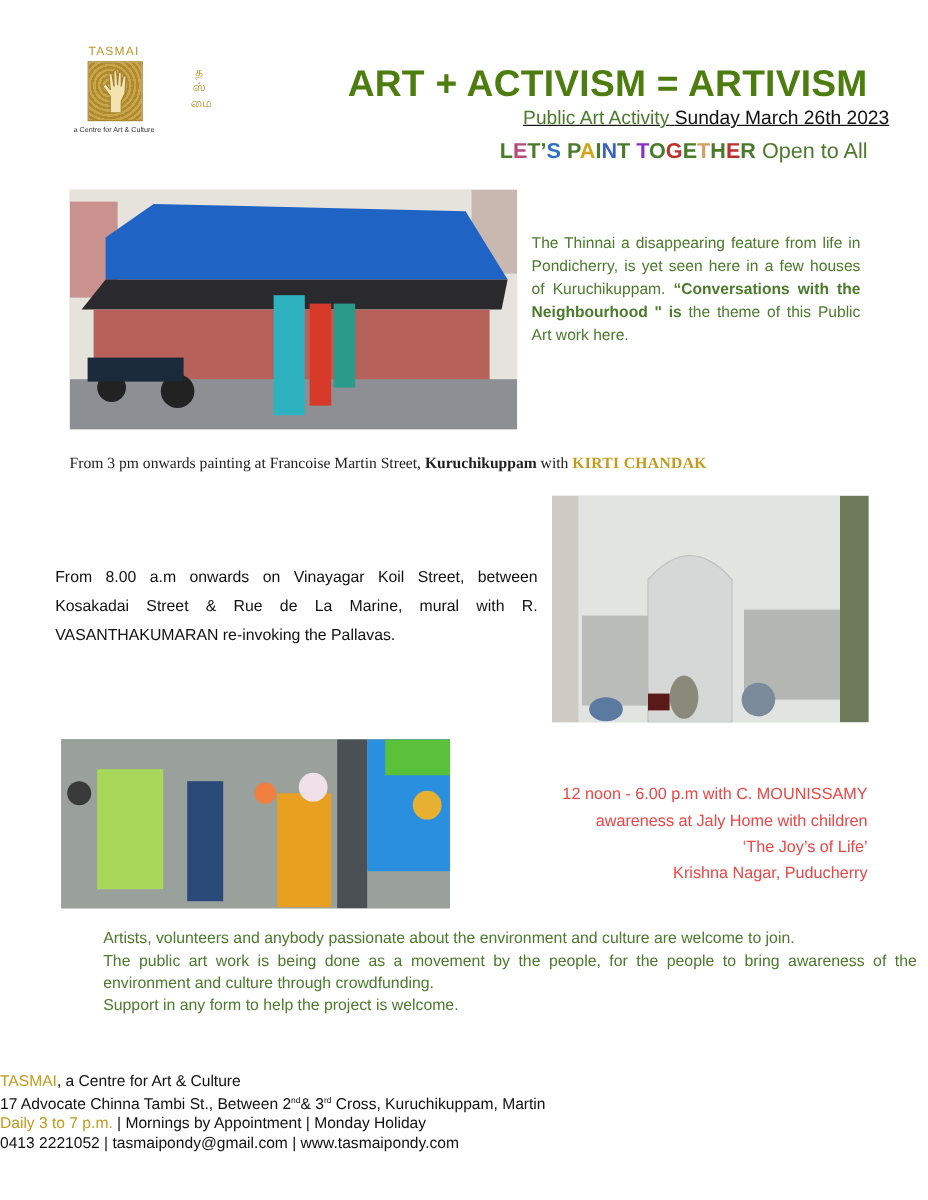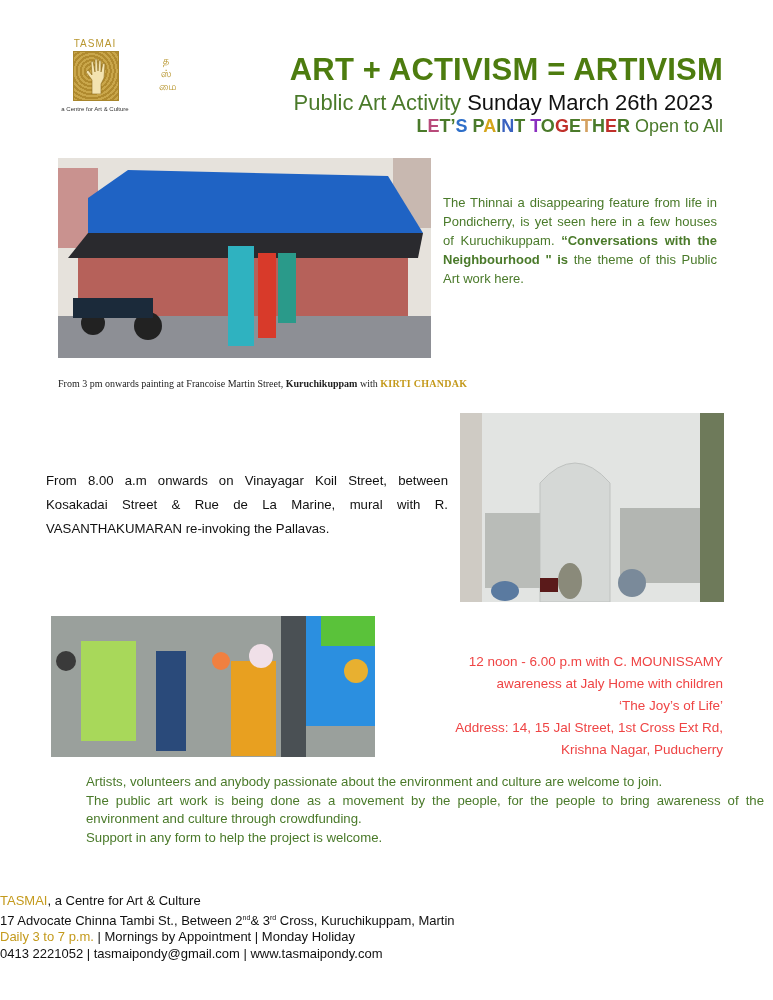--- a/index.html
+++ b/index.html
@@ -14,36 +14,36 @@
   .logo-box { position: absolute; left: 23px; top: 13px; width: 44px; height: 48px;
               background: repeating-radial-gradient(circle at 40% 40%, #c9a64a 0 2px, #b08a2e 2px 4px);
               border: 1px solid #a8862c; }
   .logo-hand { position: absolute; left: 8px; top: 6px; width: 28px; height: 36px; }
   .logo-side { position: absolute; top: 16px; font-size: 10px; color: #b8962e; line-height: 13px; width: 14px; text-align: center; margin-left: 37px; }
   .logo-tag { position: absolute; left: 0; top: 68px; width: 90px; text-align: center;
               font-size: 6px; color: #333; }
 
   
   .h-title { right: 50px; top: 52px; font-size: 31px; font-weight: bold; color: #4d7c0f; letter-spacing: 0.2px; }
-  .h-sub { right: 60px; top: 90px; font-size: 22px; color: #111; }
+  .h-sub { right: 32px; top: 90px; font-size: 16px; color: #111; text-decoration: underline; }
   .h-sub .green { color: #4a7a2a; }
   .h-paint { right: 50px; top: 116px; font-size: 18px; color: #4a7a2a; }
   .h-paint b span { font-weight: bold; }
 
   
   .photo { overflow: hidden; }
   .photo1 { left: 58px; top: 158px; width: 373px; height: 200px; background: #d8d4cf; }
   .photo2 { left: 460px; top: 413px; width: 264px; height: 189px; background: #d9dbd8; }
   .photo3 { left: 51px; top: 616px; width: 324px; height: 141px; background: #8f9590; }
 
   .p1-text { left: 443px; top: 193px; width: 274px; font-size: 13px; line-height: 19px;
              color: #4a7a2a; text-align: justify; }
   .p1-text b { font-weight: bold; }
 
-  .line-3pm { left: 58px; top: 378px; font-family: "Liberation Serif", serif; font-size: 10px; color: #222; }
+  .line-3pm { left: 58px; top: 378px; font-family: "Liberation Serif", serif; font-size: 13px; color: #222; }
   .line-3pm b { font-weight: bold; }
   .line-3pm .gold { color: #c49a1c; font-weight: bold; letter-spacing: 0.3px; }
 
   .p2-text { left: 46px; top: 469px; width: 402px; font-size: 13.2px; line-height: 24px; color: #111; text-align: justify; }
 
   .p3-text { right: 50px; top: 651px; width: 320px; font-size: 13.5px; line-height: 22px; color: #ef4444; text-align: right; }
 
   .closing { left: 46px; top: 773px; width: 678px; font-size: 13.2px; line-height: 18.5px; color: #4a7a2a; text-align: justify; margin-left: 40px; }
   .closing div { text-align-last: left; }
 
@@ -128,21 +128,20 @@
     <rect x="180" y="45" width="45" height="95" fill="#e8a020"></rect>
     <circle cx="210" cy="40" r="12" fill="#f0e0e8"></circle>
     <circle cx="170" cy="45" r="9" fill="#f08040"></circle>
     <circle cx="15" cy="45" r="10" fill="#3a3a3a"></circle>
   </svg>
 </div>
 <div class="abs p3-text">
   <div>12 noon - 6.00 p.m with C. MOUNISSAMY</div>
   <div>awareness at Jaly Home with children</div>
   <div>‘The Joy’s of Life’</div>
-  <div>Address: 14, 15 Jal Street, 1st Cross Ext Rd,</div>
   <div>Krishna Nagar, Puducherry</div>
 </div>
 
 <div class="abs closing">
   <div>Artists, volunteers and anybody passionate about the environment and culture are welcome to join.</div>
   <div>The public art work is being done as a movement by the people, for the people to bring awareness of the environment and culture through crowdfunding.</div>
   <div>Support in any form to help the project is welcome.</div>
 </div>
 
 <div class="abs footer">

